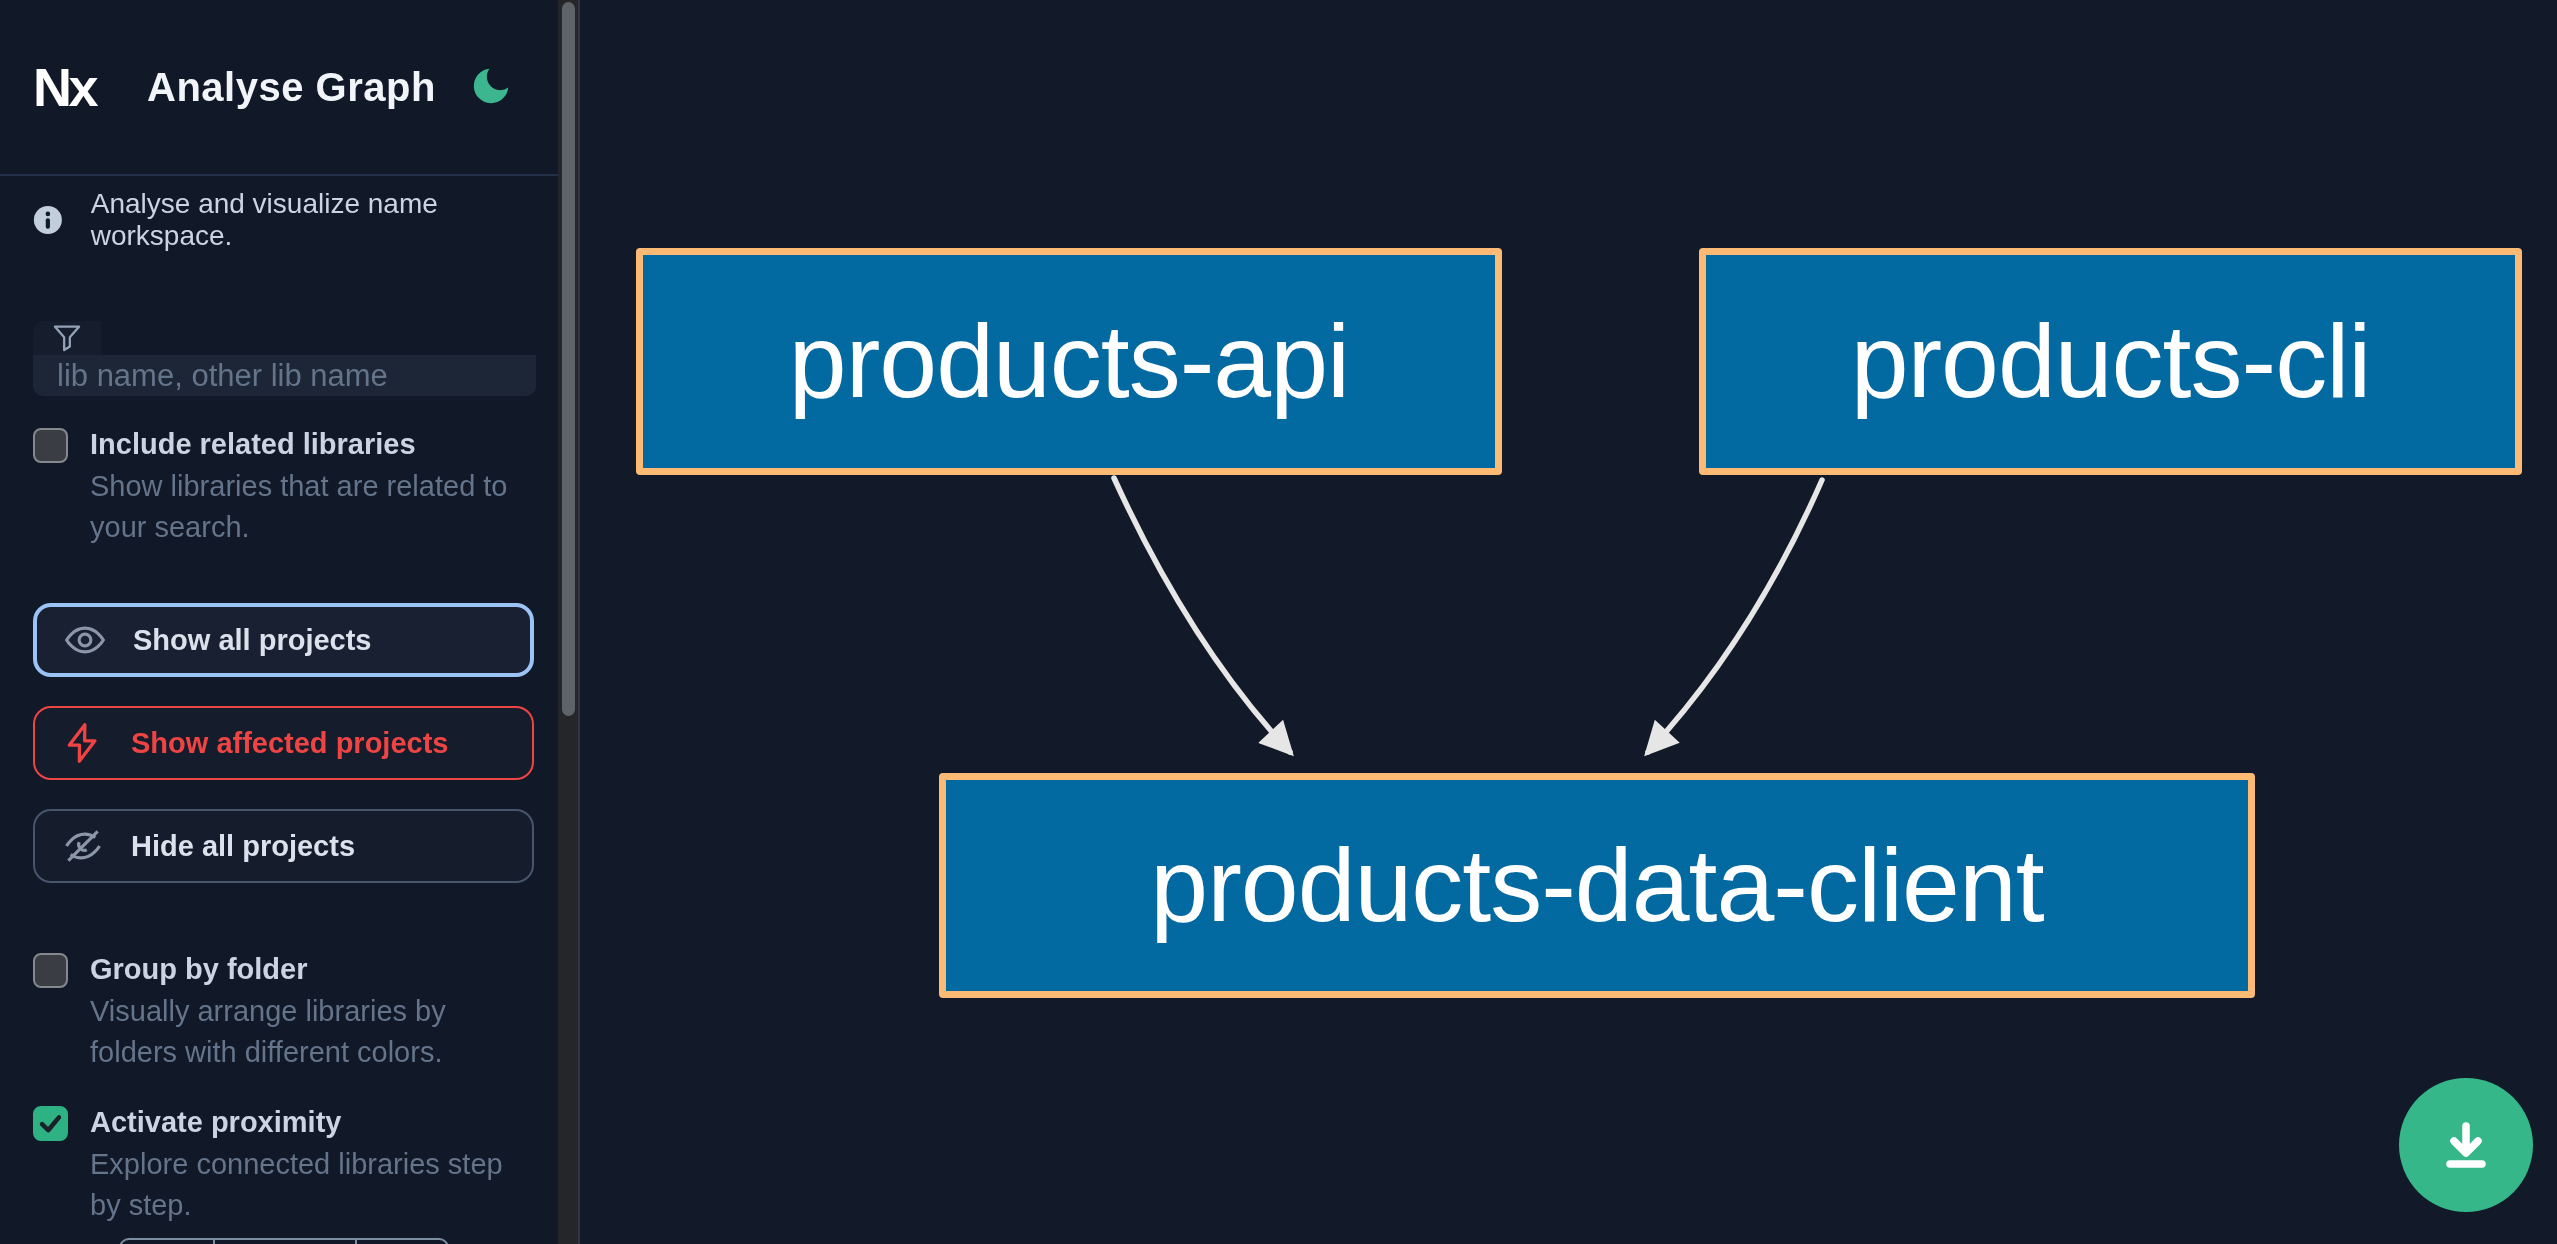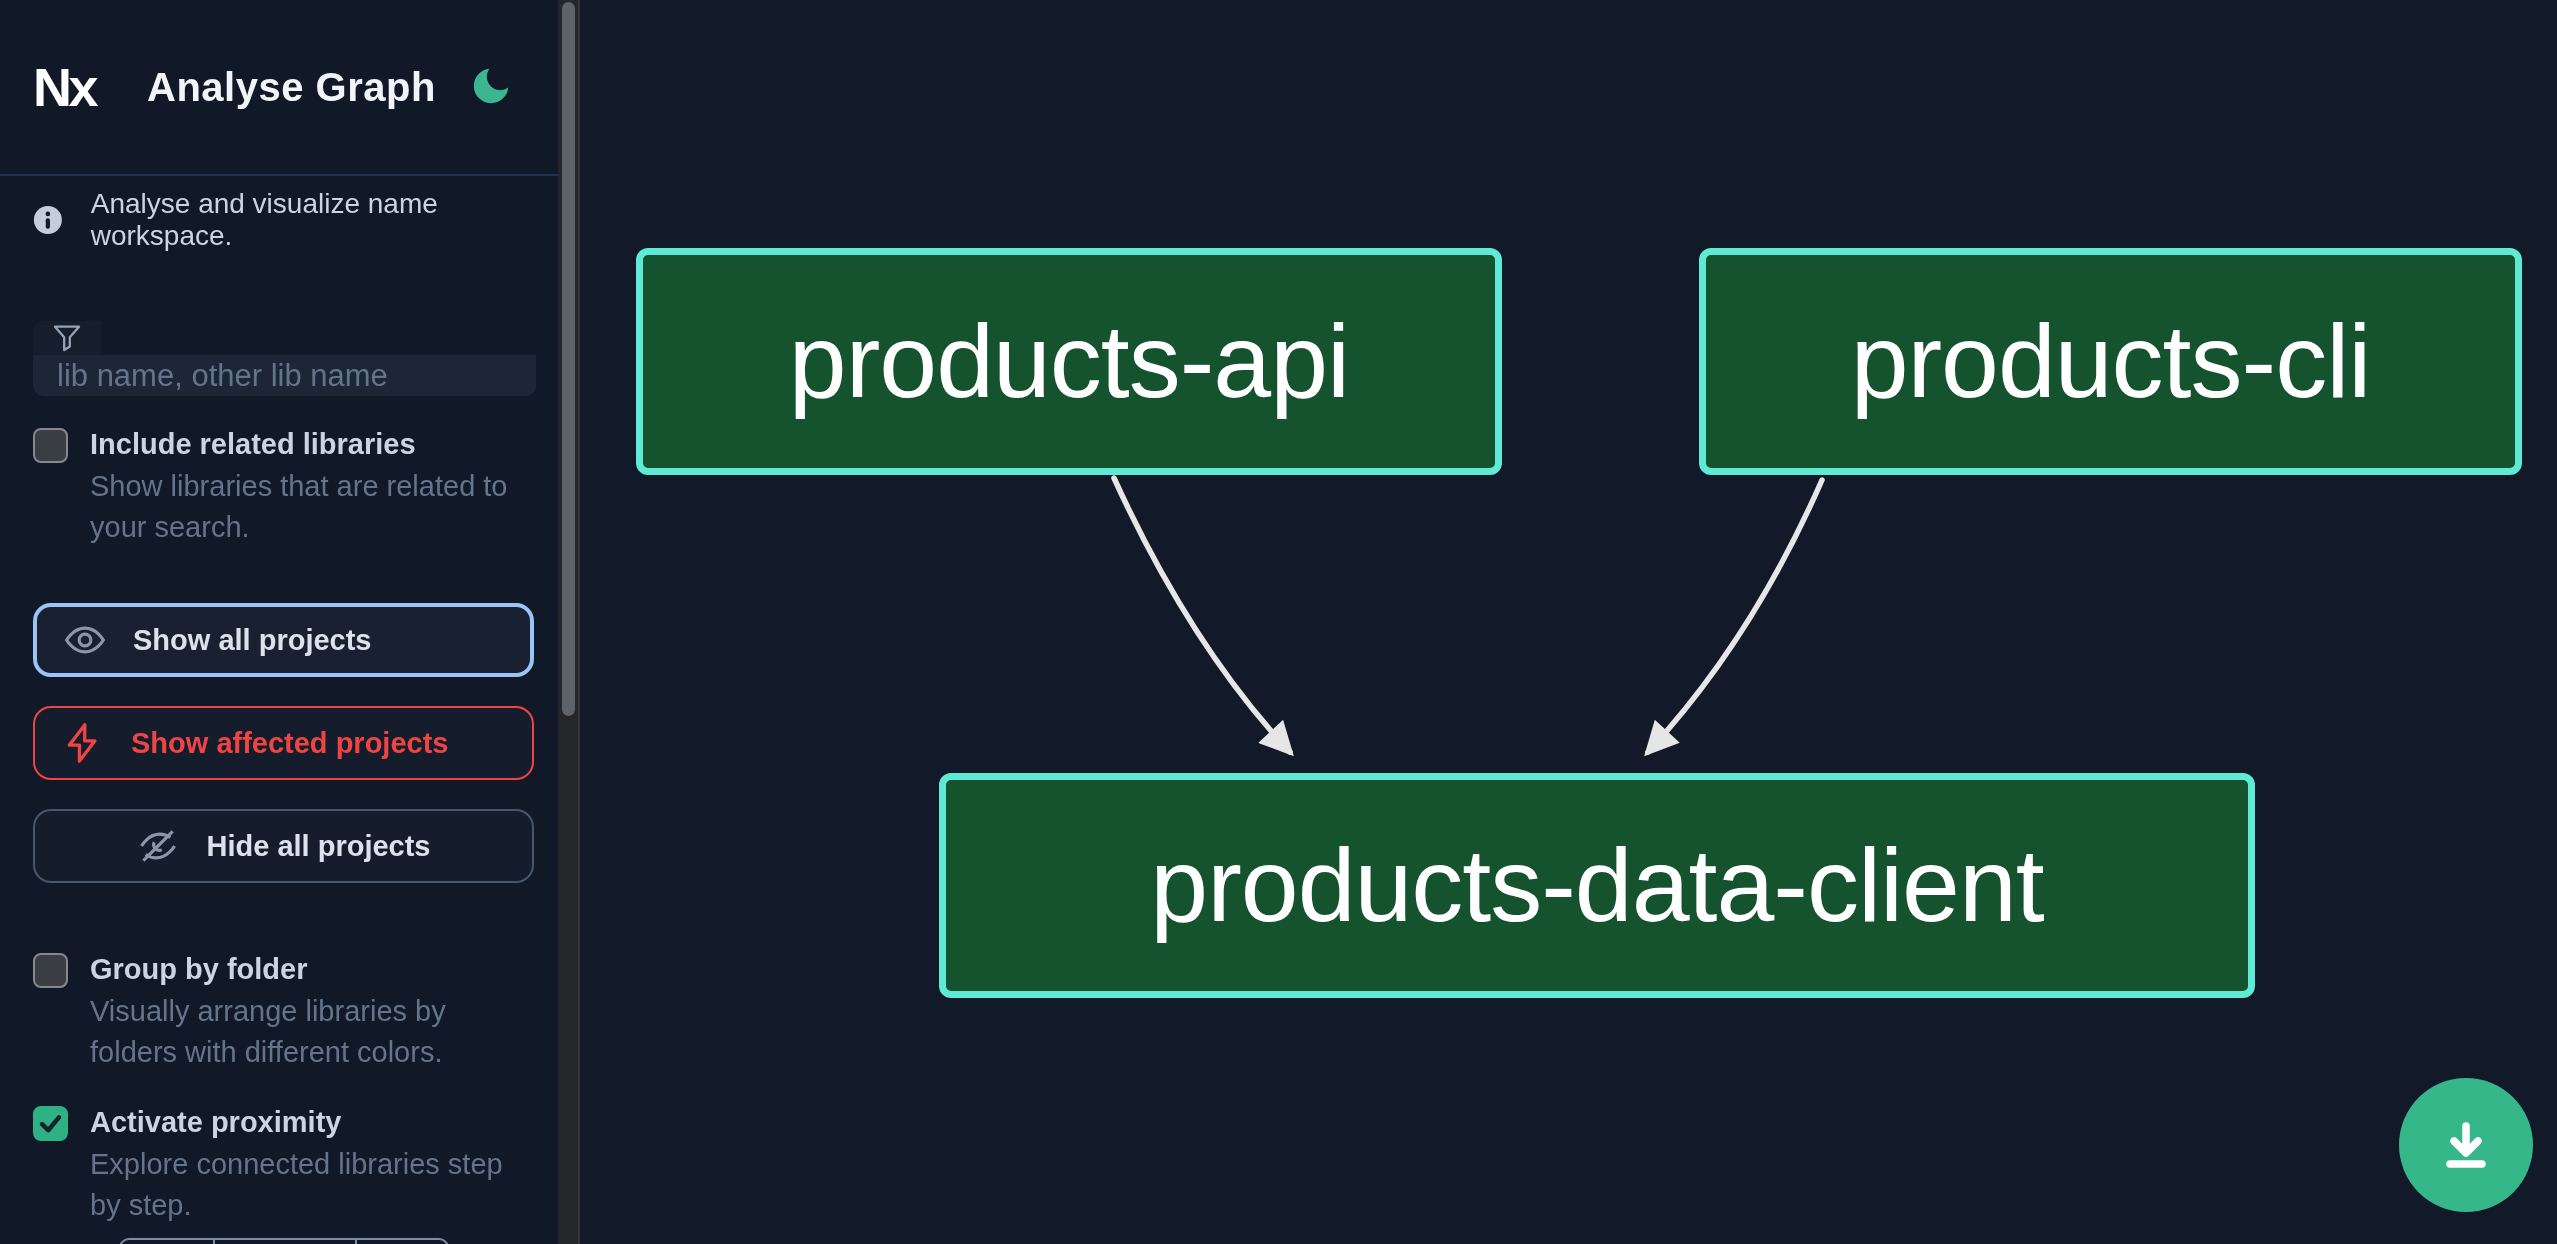--- a/index.html
+++ b/index.html
@@ -31,37 +31,37 @@
   .cg-title{font-size:29px;font-weight:700;color:#cbd5e1;line-height:38px;}
   .cg-desc{font-size:29px;color:#64748b;line-height:41px;margin-top:3px;}
 
   .btn-stack{margin:55px 0 0 33px;display:flex;flex-direction:column;gap:29px;}
   .sb-btn{width:501px;height:74px;border-radius:18px;background:rgba(148,163,184,0.03);
           display:flex;align-items:center;padding:0 26px;box-sizing:border-box;cursor:pointer;}
   .sb-btn .lbl{margin-left:26px;font-size:29px;font-weight:700;color:#dbe2ec;}
   .btn-show-all{border:4px solid #9cc3f5;background:rgba(156,195,245,0.05);}
   .btn-affected{border:2px solid #ef4444;}
   .btn-affected .lbl{color:#ef4444;}
-  .btn-hide{border:2px solid #47566d;justify-content:center;}
+  .btn-hide{border:2px solid #47566d;}
 
   .segmented{margin:12px 0 0 119px;width:330px;height:40px;display:flex;}
   .segmented .seg{border:2px solid #7d8ea3;border-bottom:none;box-sizing:border-box;}
   .segmented .seg:nth-child(1){width:96px;border-radius:10px 0 0 0;}
   .segmented .seg:nth-child(2){width:142px;border-left:none;}
   .segmented .seg:nth-child(3){width:92px;border-left:none;border-radius:0 10px 0 0;}
 
   
   .scroll-strip{position:absolute;left:558px;top:0;width:22px;height:1244px;background:#24262a;
                 border-right:2px solid #32353b;box-sizing:border-box;}
   .scroll-thumb{position:absolute;left:4px;top:2px;width:13px;height:714px;border-radius:7px;background:#5e6269;}
 
   
   .canvas{position:absolute;left:580px;top:0;width:1977px;height:1244px;background:#121a29;}
   .edges{position:absolute;left:0;top:0;}
-  .node{position:absolute;background:#14532d;border:7px solid #5eead4;border-radius:12px;
+  .node{position:absolute;background:#0369a1;border:7px solid #fdba74;border-radius:4px;
         box-sizing:border-box;display:flex;align-items:center;justify-content:center;
         color:#ffffff;font-size:104px;font-weight:500;letter-spacing:-1px;cursor:pointer;}
   .node-api{left:56px;top:248px;width:866px;height:227px;}
   .node-cli{left:1119px;top:248px;width:823px;height:227px;}
   .node-data{left:359px;top:773px;width:1316px;height:225px;}
 
   .fab{position:absolute;right:24px;bottom:32px;width:134px;height:134px;border-radius:50%;
        background:#35b789;border:none;cursor:pointer;display:flex;align-items:center;justify-content:center;}
 </style>
 </head>

